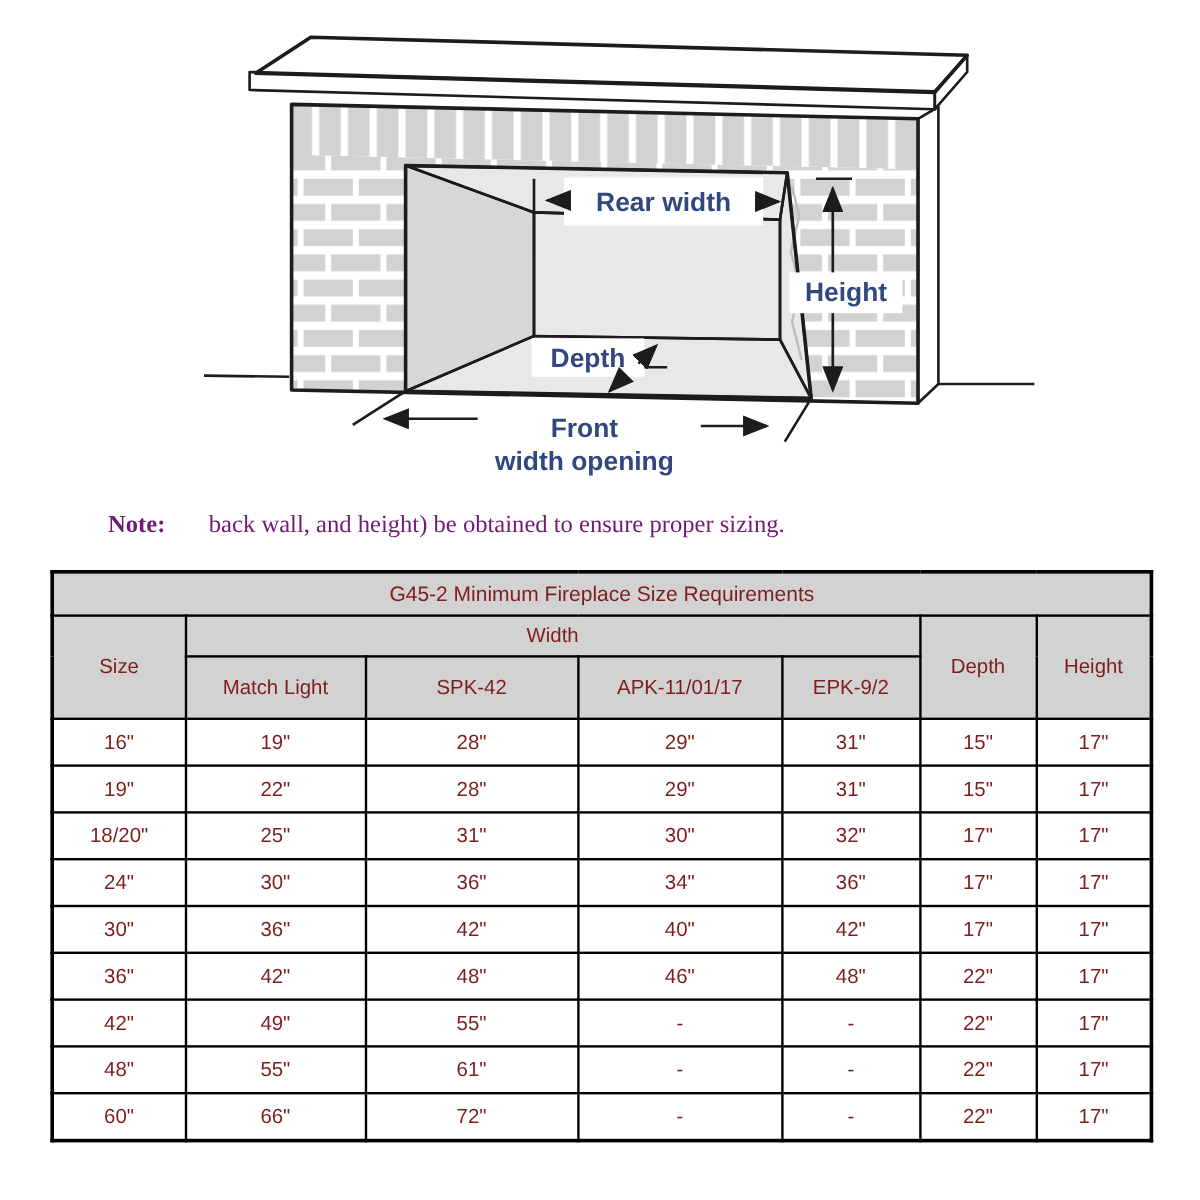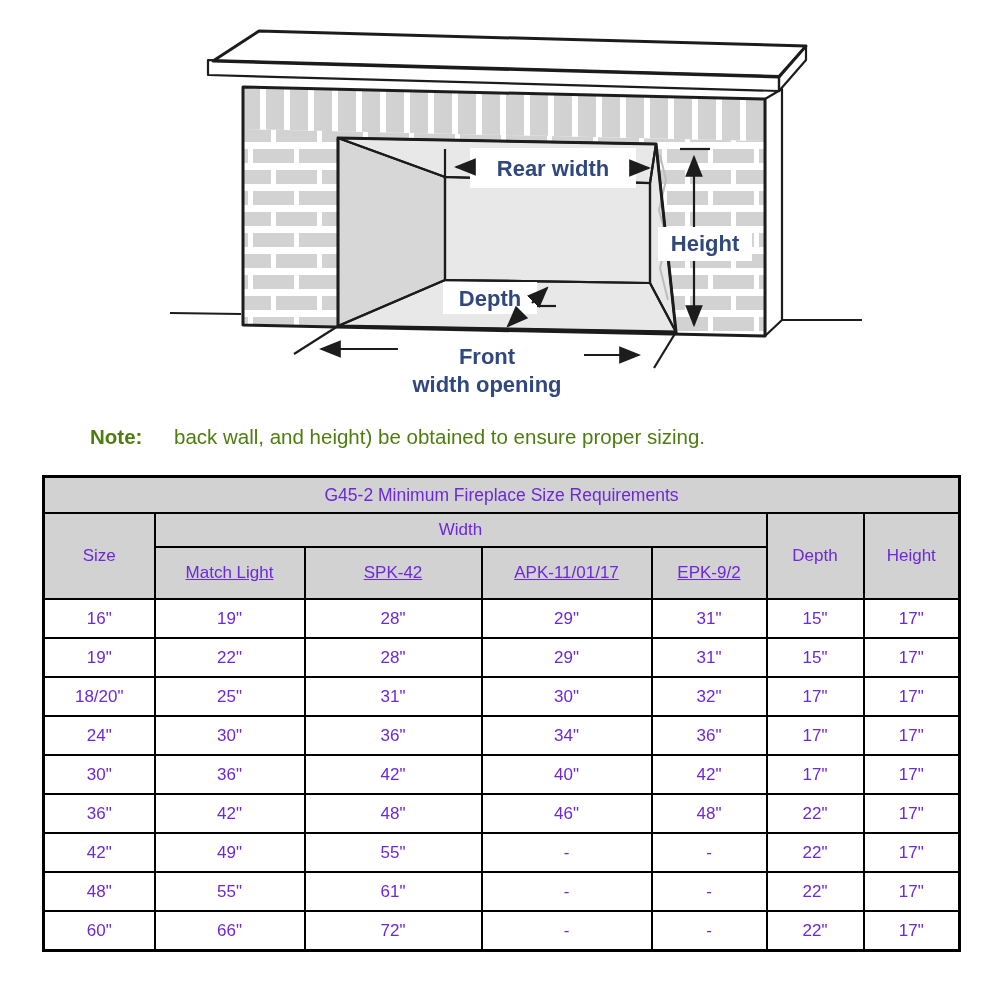--- a/index.html
+++ b/index.html
@@ -24,41 +24,41 @@
   svg text{font-family:"Liberation Sans","DejaVu Sans",sans-serif;}
   .dim-label{fill:var(--label-text);font-size:22px;font-weight:600;}
   .ln{stroke:var(--line);fill:none;}
   .outline{stroke:var(--line);stroke-width:3;fill:none;stroke-linejoin:round;}
   .thin{stroke-width:2.2;}
   .white-box{fill:#ffffff;}
 
   
   .note{
     margin:14px 0 0 90px;width:830px;display:flex;
-    font-size:20.5px;line-height:1.5;color:#4d7c0f;
+    font-size:20.5px;line-height:1.5;color:#701a75;font-family:Liberation Serif, serif;
   }
   .note-label{font-weight:700;width:84px;flex:0 0 84px;}
   .note-lines{font-weight:500;}
 
   
   table.spec{
     border-collapse:collapse;margin:22px 0 0 42px;
     width:916px;table-layout:fixed;
-    font-size:17px;color:#6d28d9;
+    font-size:17px;color:#7f1d1d;
   }
   table.spec,table.spec th,table.spec td{border:2px solid #000;}
   table.spec{border-width:3px;}
   table.spec th,table.spec td{
     text-align:center;vertical-align:middle;padding:0 4px;
     font-weight:400;
   }
   table.spec thead th{background:var(--table-header-bg);}
   tr.title-row th{height:37px;font-size:17.5px;}
   tr.group-row th{height:34px;}
-  tr.sub-row th{height:52px;text-decoration:underline;}
+  tr.sub-row th{height:52px;}
   tbody tr{height:39px;background:#fff;}
 </style>
 </head>
 <body>
 
 <div class="page">
 
   <div class="diagram-wrap">
     <svg width="1000" height="408" viewBox="0 0 1000 408">
       <defs>

